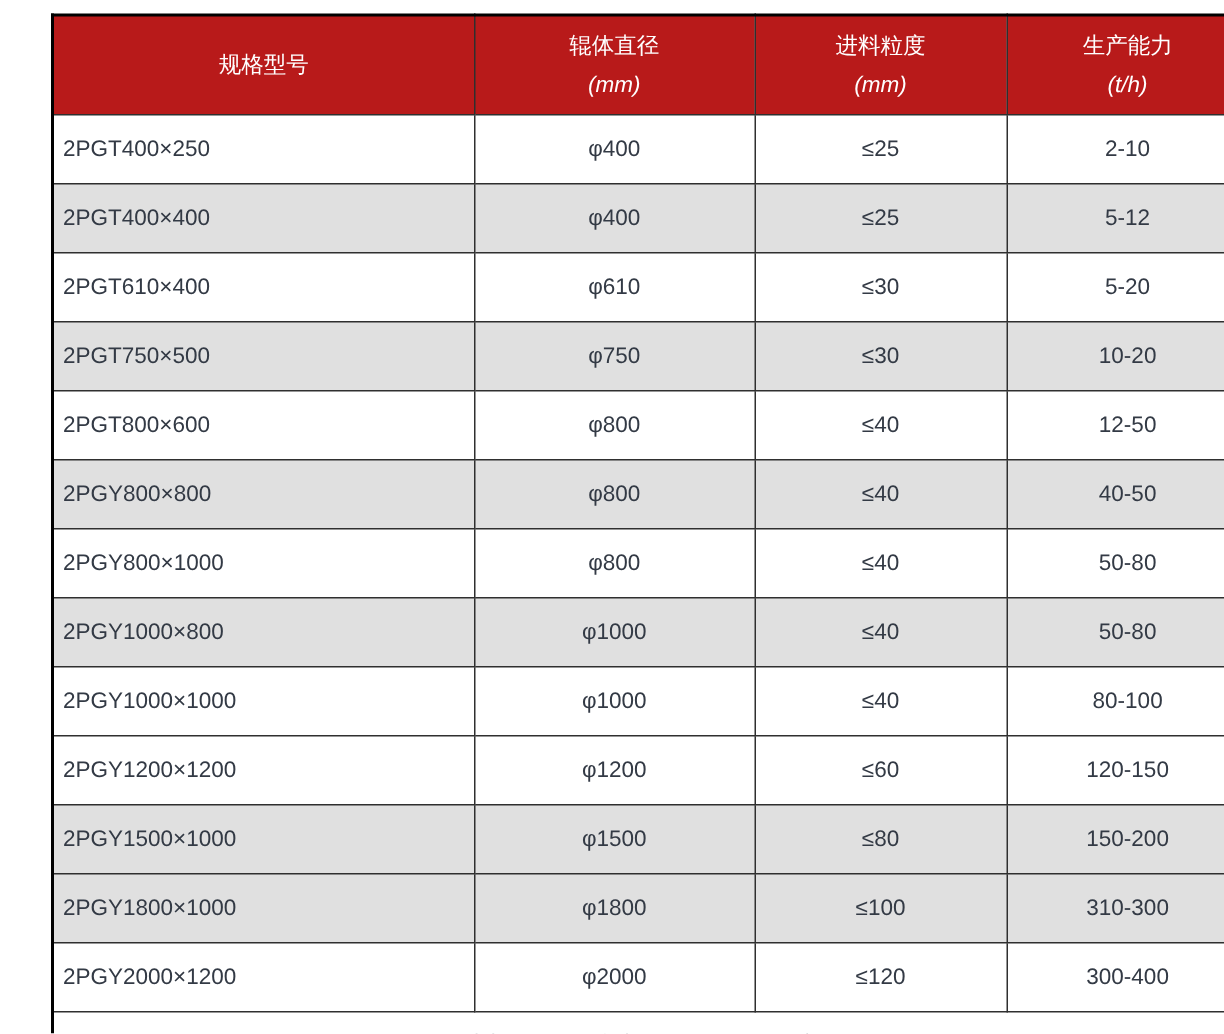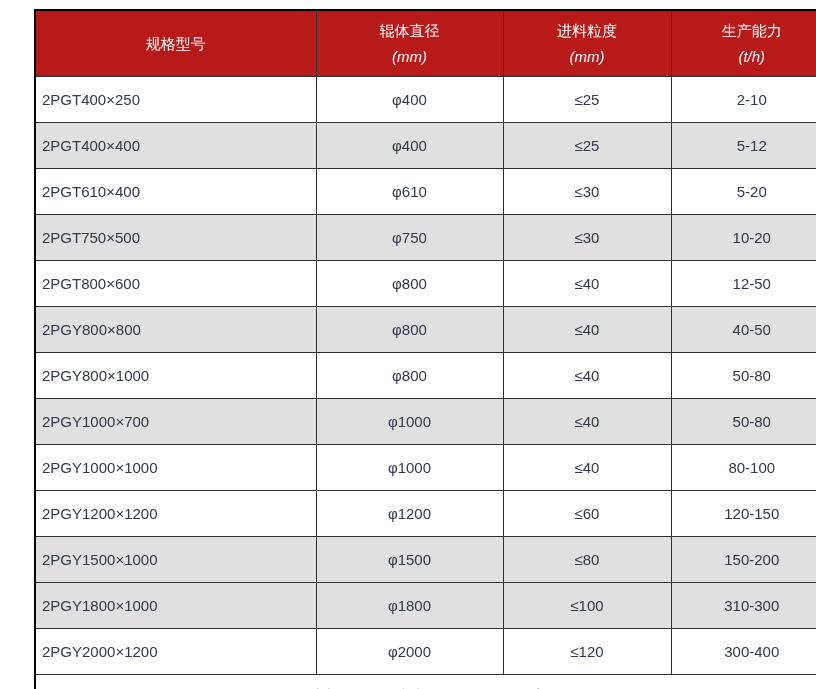--- a/index.html
+++ b/index.html
@@ -142,21 +142,21 @@
             <td>≤40</td>
             <td>40-50</td>
           </tr>
           <tr>
             <td class="model">2PGY800×1000</td>
             <td>φ800</td>
             <td>≤40</td>
             <td>50-80</td>
           </tr>
           <tr class="alt">
-            <td class="model">2PGY1000×700</td>
+            <td class="model">2PGY1000×800</td>
             <td>φ1000</td>
             <td>≤40</td>
             <td>50-80</td>
           </tr>
           <tr>
             <td class="model">2PGY1000×1000</td>
             <td>φ1000</td>
             <td>≤40</td>
             <td>80-100</td>
           </tr>

